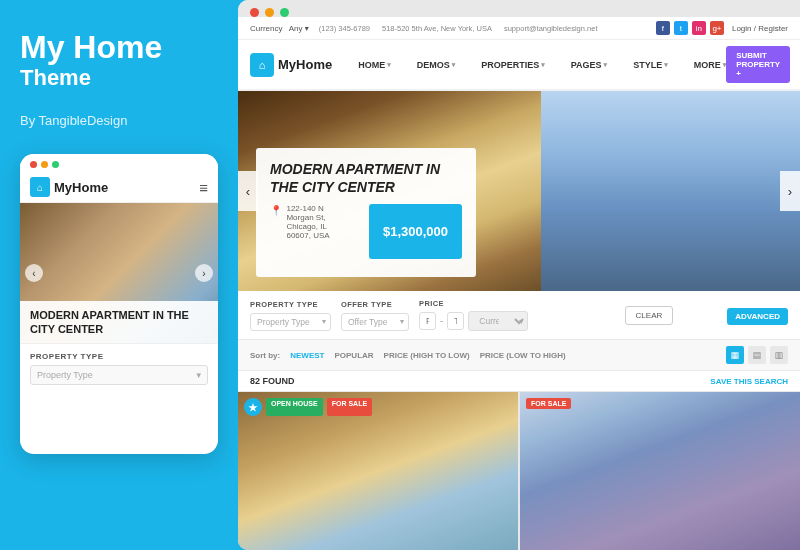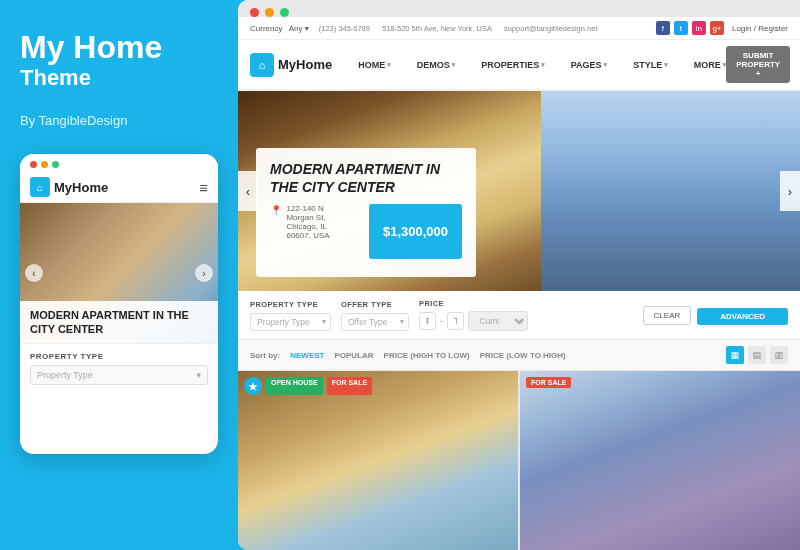--- a/index.html
+++ b/index.html
@@ -294,32 +294,31 @@
       color: #333;
       cursor: pointer;
       display: flex;
       align-items: center;
       gap: 2px;
       text-transform: uppercase;
       margin-left: 12px;
     }
     .nav-item .caret { font-size: 7px; color: #999; }
     .submit-btn {
-      background: #737373;
+      background: #8b5cf6;
       color: #fff;
       font-size: 8px;
       font-weight: 700;
       padding: 5px 10px;
       border-radius: 3px;
       cursor: pointer;
       display: flex;
       align-items: center;
       gap: 3px;
       text-transform: uppercase;
-      text-align: center;
     }
 
     
     .hero-slider {
       position: relative;
       height: 200px;
       overflow: hidden;
     }
     .hero-bg {
       width: 100%;
@@ -486,26 +485,27 @@
       font-size: 8px;
       color: #555;
       cursor: pointer;
       text-transform: uppercase;
       font-weight: 400;
     }
     .btn-advanced {
       background: #1ab4e8;
       border: none;
       border-radius: 3px;
-      padding: 4px 23px;
+      padding: 4px 8px;
       font-size: 8px;
       color: #fff;
       cursor: pointer;
       text-transform: uppercase;
       font-weight: 700;
+      margin-left: 48px;
     }
 
     
     .results-bar {
       background: #f8f8f8;
       padding: 6px 12px;
       display: flex;
       align-items: center;
       gap: 10px;
       border-bottom: 1px solid #e8e8e8;
@@ -768,20 +768,24 @@
     <span class="sort-item">POPULAR</span>
     <span class="sort-item">PRICE (HIGH TO LOW)</span>
     <span class="sort-item">PRICE (LOW TO HIGH)</span>
     <div class="view-icons">
       <div class="view-icon active">▦</div>
       <div class="view-icon">▤</div>
       <div class="view-icon">▥</div>
     </div>
   </div>
 
+  <div class="found-bar">
+    <span class="found-count">82 FOUND</span>
+    <span class="save-search-link">SAVE THIS SEARCH</span>
+  </div>
 
   <div class="property-cards">
 
     <div class="property-card">
       <div class="card-img-left"></div>
       <div class="card-badge-row">
         <div class="badge-star card-badge">★</div>
         <div class="card-badge badge-open">OPEN HOUSE</div>
         <div class="card-badge badge-sale">FOR SALE</div>
       </div>

